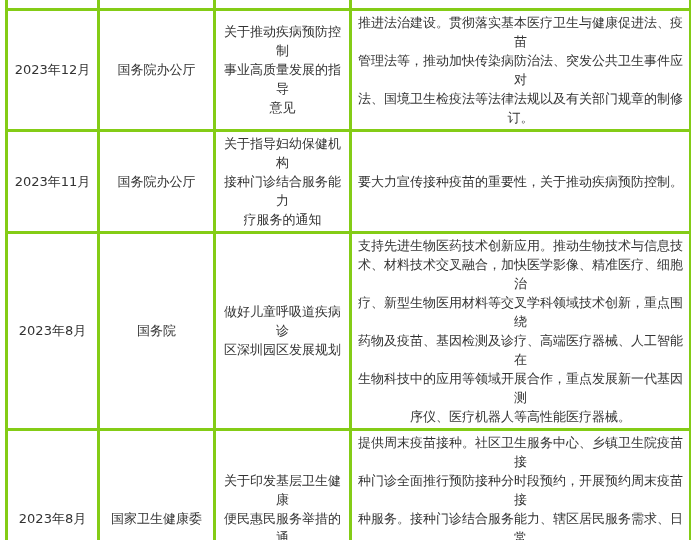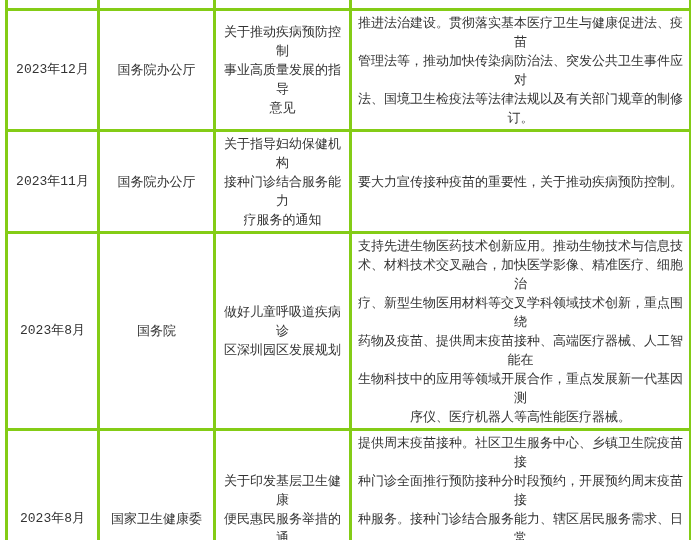--- a/index.html
+++ b/index.html
@@ -23,21 +23,21 @@
     text-align: center;
     vertical-align: middle;
     font-size: 13px;
     line-height: 19px;
     color: #333333;
     padding: 2px 2px;
     white-space: pre-line;
     overflow: hidden;
     word-break: break-all;
   }
-  td.c1 { width: 92px; font-family: Liberation Mono, monospace; }
+  td.c1 { width: 92px; }
   td.c2 { width: 116px; }
   td.c3 { width: 136px; }
   td.c4 { width: 340px; color: #f20d0d; }
   tr.sliver td { border-top: none; padding: 0; }
   tr.sliver { height: 9px; }
   tr.r1 { height: 85px; }
   tr.r2 { height: 63px; }
   tr.r3 { height: 118px; }
   tr.r4 { height: 102px; }
 </style>
@@ -73,21 +73,21 @@
       <td class="c4">要大力宣传接种疫苗的重要性，关于推动疾病预防控制。</td>
     </tr>
     <tr class="r3">
       <td class="c1">2023年8月</td>
       <td class="c2">国务院</td>
       <td class="c3">做好儿童呼吸道疾病诊
 区深圳园区发展规划</td>
       <td class="c4">支持先进生物医药技术创新应用。推动生物技术与信息技
 术、材料技术交叉融合，加快医学影像、精准医疗、细胞治
 疗、新型生物医用材料等交叉学科领域技术创新，重点围绕
-药物及疫苗、提供周末疫苗接种、高端医疗器械、人工智能在
+药物及疫苗、基因检测及诊疗、高端医疗器械、人工智能在
 生物科技中的应用等领域开展合作，重点发展新一代基因测
 序仪、医疗机器人等高性能医疗器械。</td>
     </tr>
     <tr class="r4">
       <td class="c1">2023年8月</td>
       <td class="c2">国家卫生健康委</td>
       <td class="c3">关于印发基层卫生健康
 便民惠民服务举措的通
 知</td>
       <td class="c4">提供周末疫苗接种。社区卫生服务中心、乡镇卫生院疫苗接

